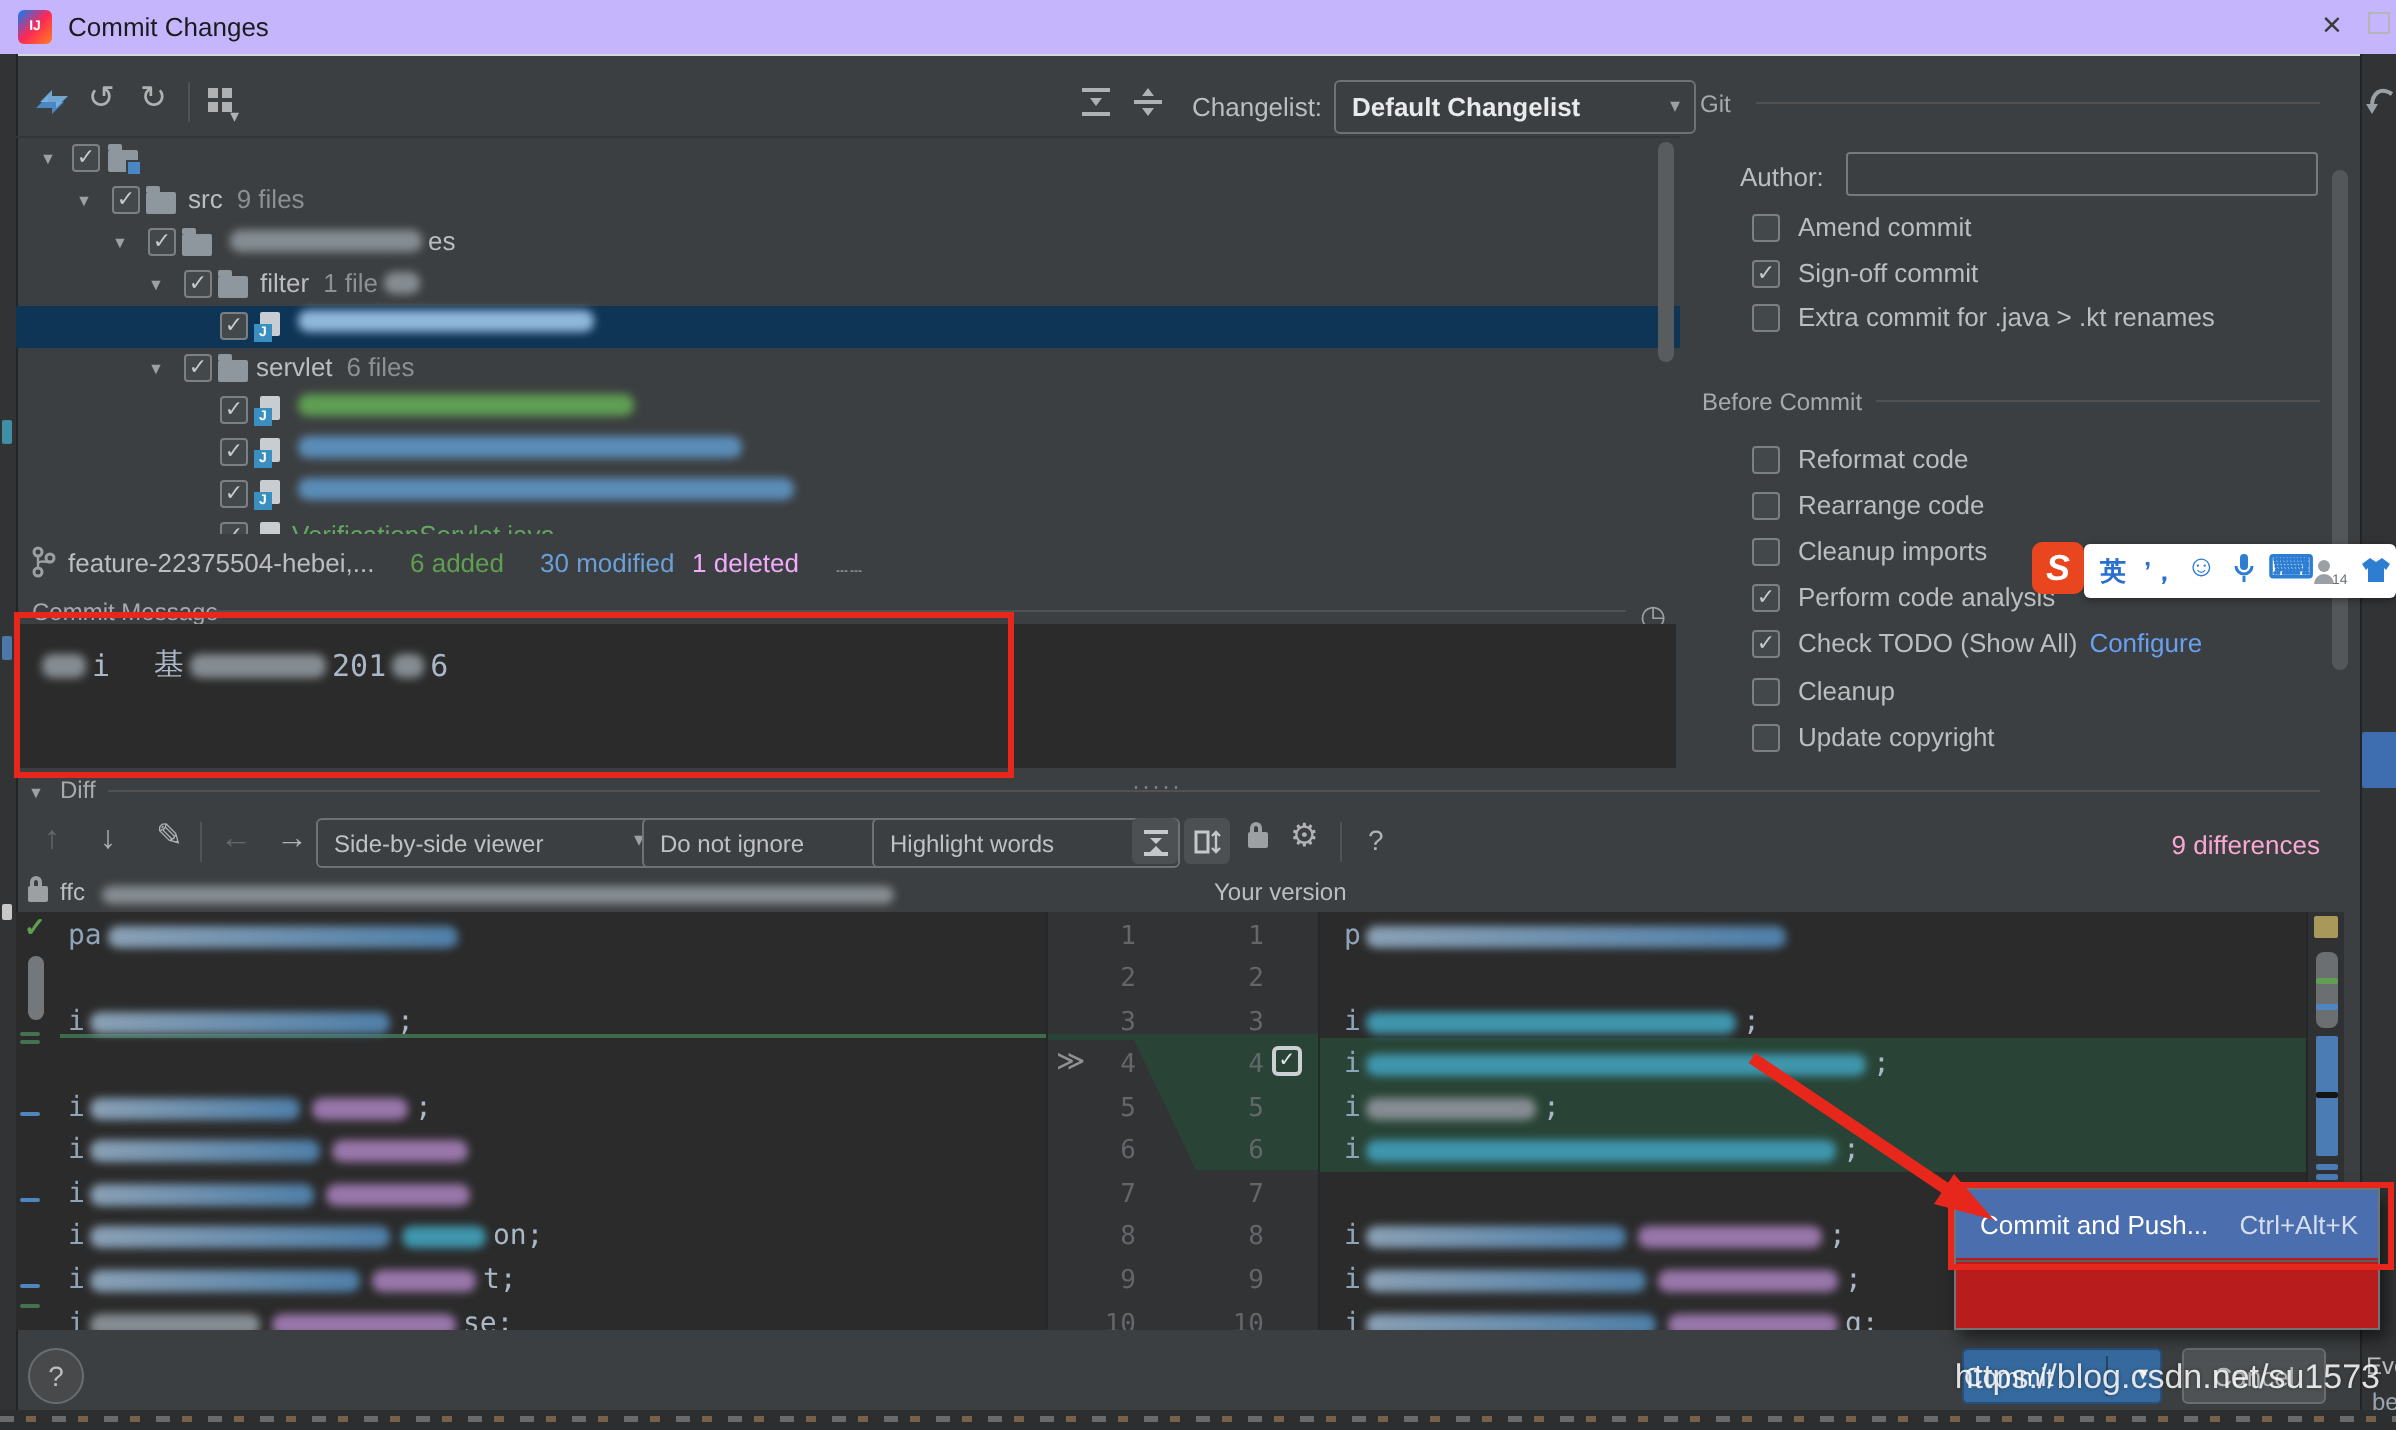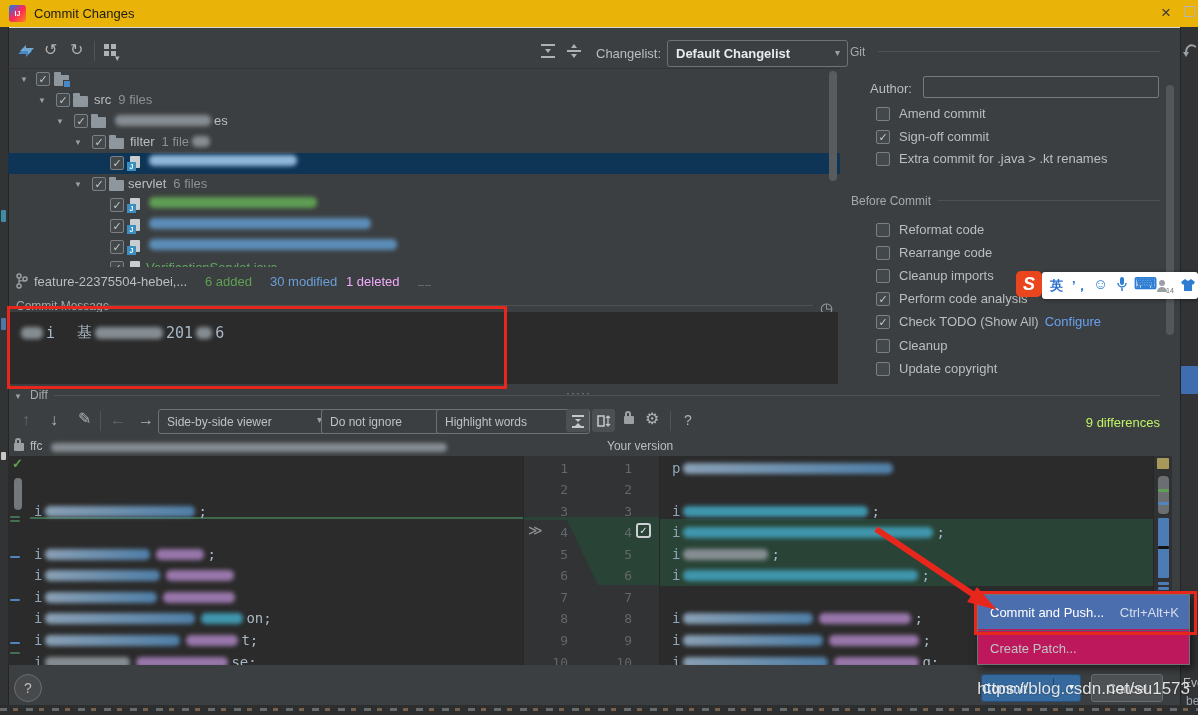--- a/index.html
+++ b/index.html
@@ -1,20 +1,20 @@
 <!DOCTYPE html>
 <html><head>
 <meta charset="utf-8">
 <style>
   html,body{margin:0;padding:0}
   body{width:1198px;height:715px;position:relative;overflow:hidden;background:#3c3f41;
        font-family:"Liberation Sans",sans-serif;font-size:13px;color:#bbbdbf}
   .abs{position:absolute}
   
-  .titlebar{position:absolute;left:0;top:0;width:1198px;height:27px;background:#eab308;border-bottom:1px solid #d8d8d8}
+  .titlebar{position:absolute;left:0;top:0;width:1198px;height:27px;background:#c4b5fd;border-bottom:1px solid #d8d8d8}
   .ij-logo{position:absolute;left:9px;top:5px;width:17px;height:17px;border-radius:3px;
            background:linear-gradient(135deg,#087cfa,#fe2857 50%,#fc801d);color:#fff;
            font-size:7px;font-weight:bold;display:flex;align-items:center;justify-content:center}
   .win-title{position:absolute;left:34px;top:6px;font-size:13px;color:#1b1b1b}
   .win-close{position:absolute;left:1150px;top:0;width:32px;height:26px;display:flex;align-items:center;justify-content:center;
              font-size:17px;color:#3a3a3a;cursor:pointer}
   .tb-notch{position:absolute;left:1184px;top:6px;width:9px;height:9px;border:1px solid #b5b5b5}
   
   .strip{position:absolute;top:27px;height:688px;background:#313335}
   .strip.left{left:0;width:8px;border-right:1px solid #232425}
@@ -87,21 +87,21 @@
              white-space:nowrap;display:flex;align-items:center;z-index:2}
   .kw{color:#8ea4b8}
   .bbb{background:linear-gradient(90deg,#8aa0b4,#4f7fa8)}
   .bbp{background:#9876aa}
   .bbt{background:#3f96ad}
   .gcheck{position:absolute;left:112px;top:67px;width:15px;height:15px;border:2px solid #ccd0d3;border-radius:3px;
           text-align:center;box-sizing:border-box;z-index:2}
   .gcheck i{font-style:normal;color:#e2e6e9;font-size:10px;line-height:11px;display:block}
   .sb-col{position:absolute;left:1145px;top:0;width:19px;height:209px;background:#2f3133;border-left:1px solid #242627}
   
-  .popup{position:absolute;left:977px;top:594px;width:213px;height:71px;background:#be185d;border:1px solid #707476;
+  .popup{position:absolute;left:977px;top:594px;width:213px;height:71px;background:#b91c1c;border:1px solid #707476;
          box-shadow:3px 4px 8px rgba(0,0,0,.55);z-index:45;box-sizing:border-box}
   .popup-item{position:absolute;left:0;width:100%;height:34px;display:flex;align-items:center;font-size:13px;cursor:pointer}
   .popup-item.hl{background:#4b6eaf;color:#ffffff}
   .popup-item .lab{margin-left:12px}
   .popup-item .sc{position:absolute;right:10px;color:#d6deed}
   
   .red-rect{position:absolute;border:3px solid #e8271c;z-index:50}
   
   .help-btn{position:absolute;left:14px;top:674px;width:26px;height:26px;border-radius:50%;border:1px solid #6a6e71;
             background:#47494b;color:#bbbdbf;display:flex;align-items:center;justify-content:center;font-size:14px}
@@ -414,40 +414,44 @@
 <div class="tbtn" style="left:592px;top:409px">
   <svg width="14" height="14">
       <rect x="1" y="2" width="6" height="10" fill="none" stroke="#c6c9cb" stroke-width="1.5"></rect>
       <path d="M11 2 v10 M9 4 l2 -2 l2 2 M9 10 l2 2 l2 -2" stroke="#c6c9cb" fill="none" stroke-width="1.2"></path>
     </svg>
 </div>
 <div class="mini-lock" style="left:624px;top:416px"></div>
 <span class="icon-glyph" style="left:645px;top:411px">⚙</span>
 <div class="vsep" style="left:670px;top:411px"></div>
 <span class="icon-glyph" style="left:684px;top:412px;font-size:14px">?</span>
-<span class="abs" style="left:1060px;top:415px;width:100px;text-align:right;color:#bef264">9 differences</span>
+<span class="abs" style="left:1060px;top:415px;width:100px;text-align:right;color:#f9a8d4">9 differences</span>
 
 <div class="mini-lock" style="left:14px;top:443px"></div>
 <span class="abs" style="left:30px;top:439px;font-size:12px">ffc</span>
 <span class="bb bbgray abs" style="left:48px;top:443px;width:396px;height:9px"></span>
 <span class="abs" style="left:607px;top:439px;font-size:12px">Your version</span>
 
 <div class="editor">
 
   <span style="position:absolute;left:4px;top:0;color:#5fa050;font-size:13px;font-weight:bold">✓</span>
   <div class="mark" style="left:6px;top:22px;width:8px;height:32px;background:#75787b;border-radius:4px"></div>
   <div class="mark" style="left:2px;top:60px;width:10px;height:2px;background:#447152"></div>
   <div class="mark" style="left:2px;top:64px;width:10px;height:2px;background:#447152"></div>
   <div class="mark" style="left:2px;top:100px;width:10px;height:2px;background:#4f85c0"></div>
   <div class="mark" style="left:2px;top:143px;width:10px;height:2px;background:#4f85c0"></div>
   <div class="mark" style="left:2px;top:186px;width:10px;height:2px;background:#4f85c0"></div>
   <div class="mark" style="left:2px;top:196px;width:10px;height:2px;background:#447152"></div>
 
   <div style="position:absolute;left:22px;top:61px;width:493px;height:2px;background:#3e6b4d"></div>
 
+  <div class="code-line" style="left:26px;top:2px">
+      <span class="kw">pa</span>
+      <span class="bb bbb" style="width:175px"></span>
+    </div>
   <div class="code-line" style="left:26px;top:45px">
       <span class="kw">i</span>
       <span class="bb bbb" style="width:150px"></span>
       <span>;</span>
     </div>
   <div class="code-line" style="left:26px;top:88px">
       <span class="kw">i</span>
       <span class="bb bbb" style="width:105px"></span>
       <span class="bb bbp" style="width:48px"></span>
       <span>;</span>
@@ -567,23 +571,20 @@
     <div class="mark" style="left:4px;top:131px;width:11px;height:3px;background:#4b7db4"></div>
   </div>
 </div>
 
 <div class="popup">
   <div class="popup-item hl" style="top:0">
     <span class="lab">Commit and Push...</span>
     <span class="sc">Ctrl+Alt+K</span>
   </div>
   <div style="position:absolute;left:0;top:35px;width:100%;height:1px;background:#5a5e60"></div>
-  <div class="popup-item" style="top:36px;color:#c0c3c5">
-    <span class="lab">Create Patch...</span>
-  </div>
 </div>
 <div class="red-rect" style="left:974px;top:591px;width:217px;height:38px"></div>
 
 <svg width="170" height="115" style="position:absolute;left:840px;top:505px;z-index:50;pointer-events:none">
   <line x1="36" y1="24" x2="140" y2="94" stroke="#e8271c" stroke-width="6"></line>
   <polygon points="157,105 127,97 137,82" fill="#e8271c"></polygon>
 </svg>
 
 <div class="ime-bar"></div>
 <div class="ime-logo">S</div>

